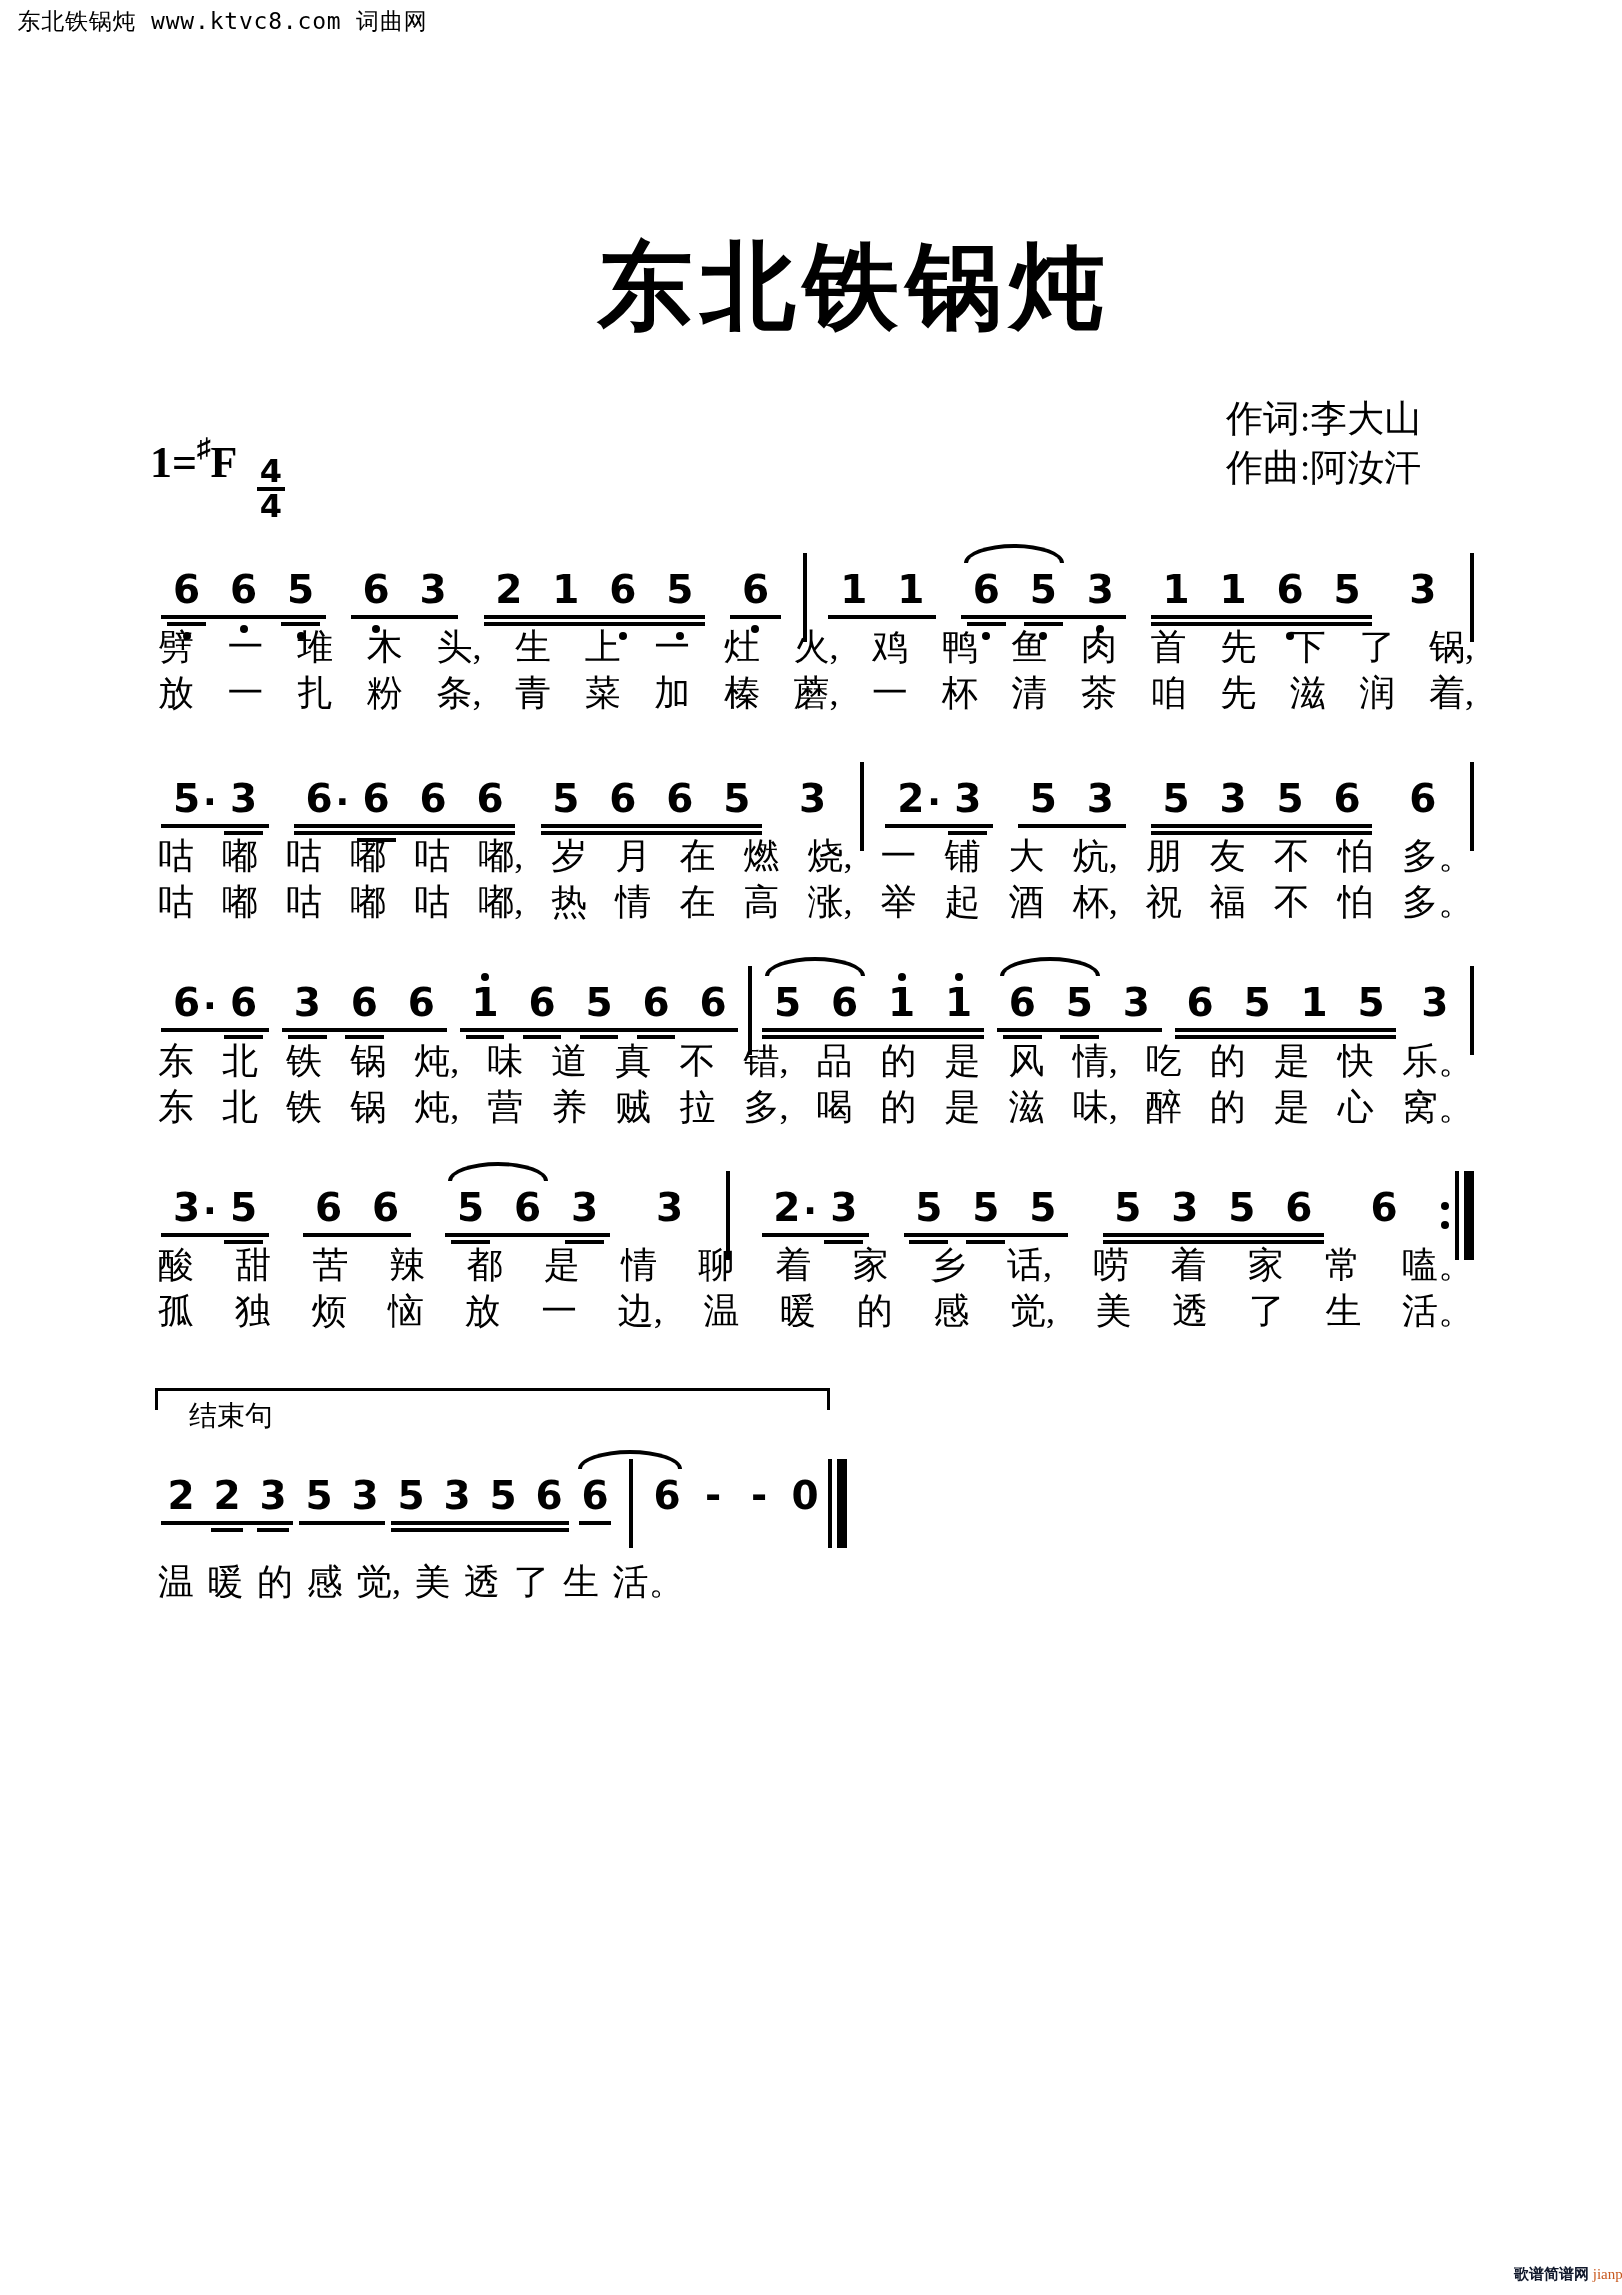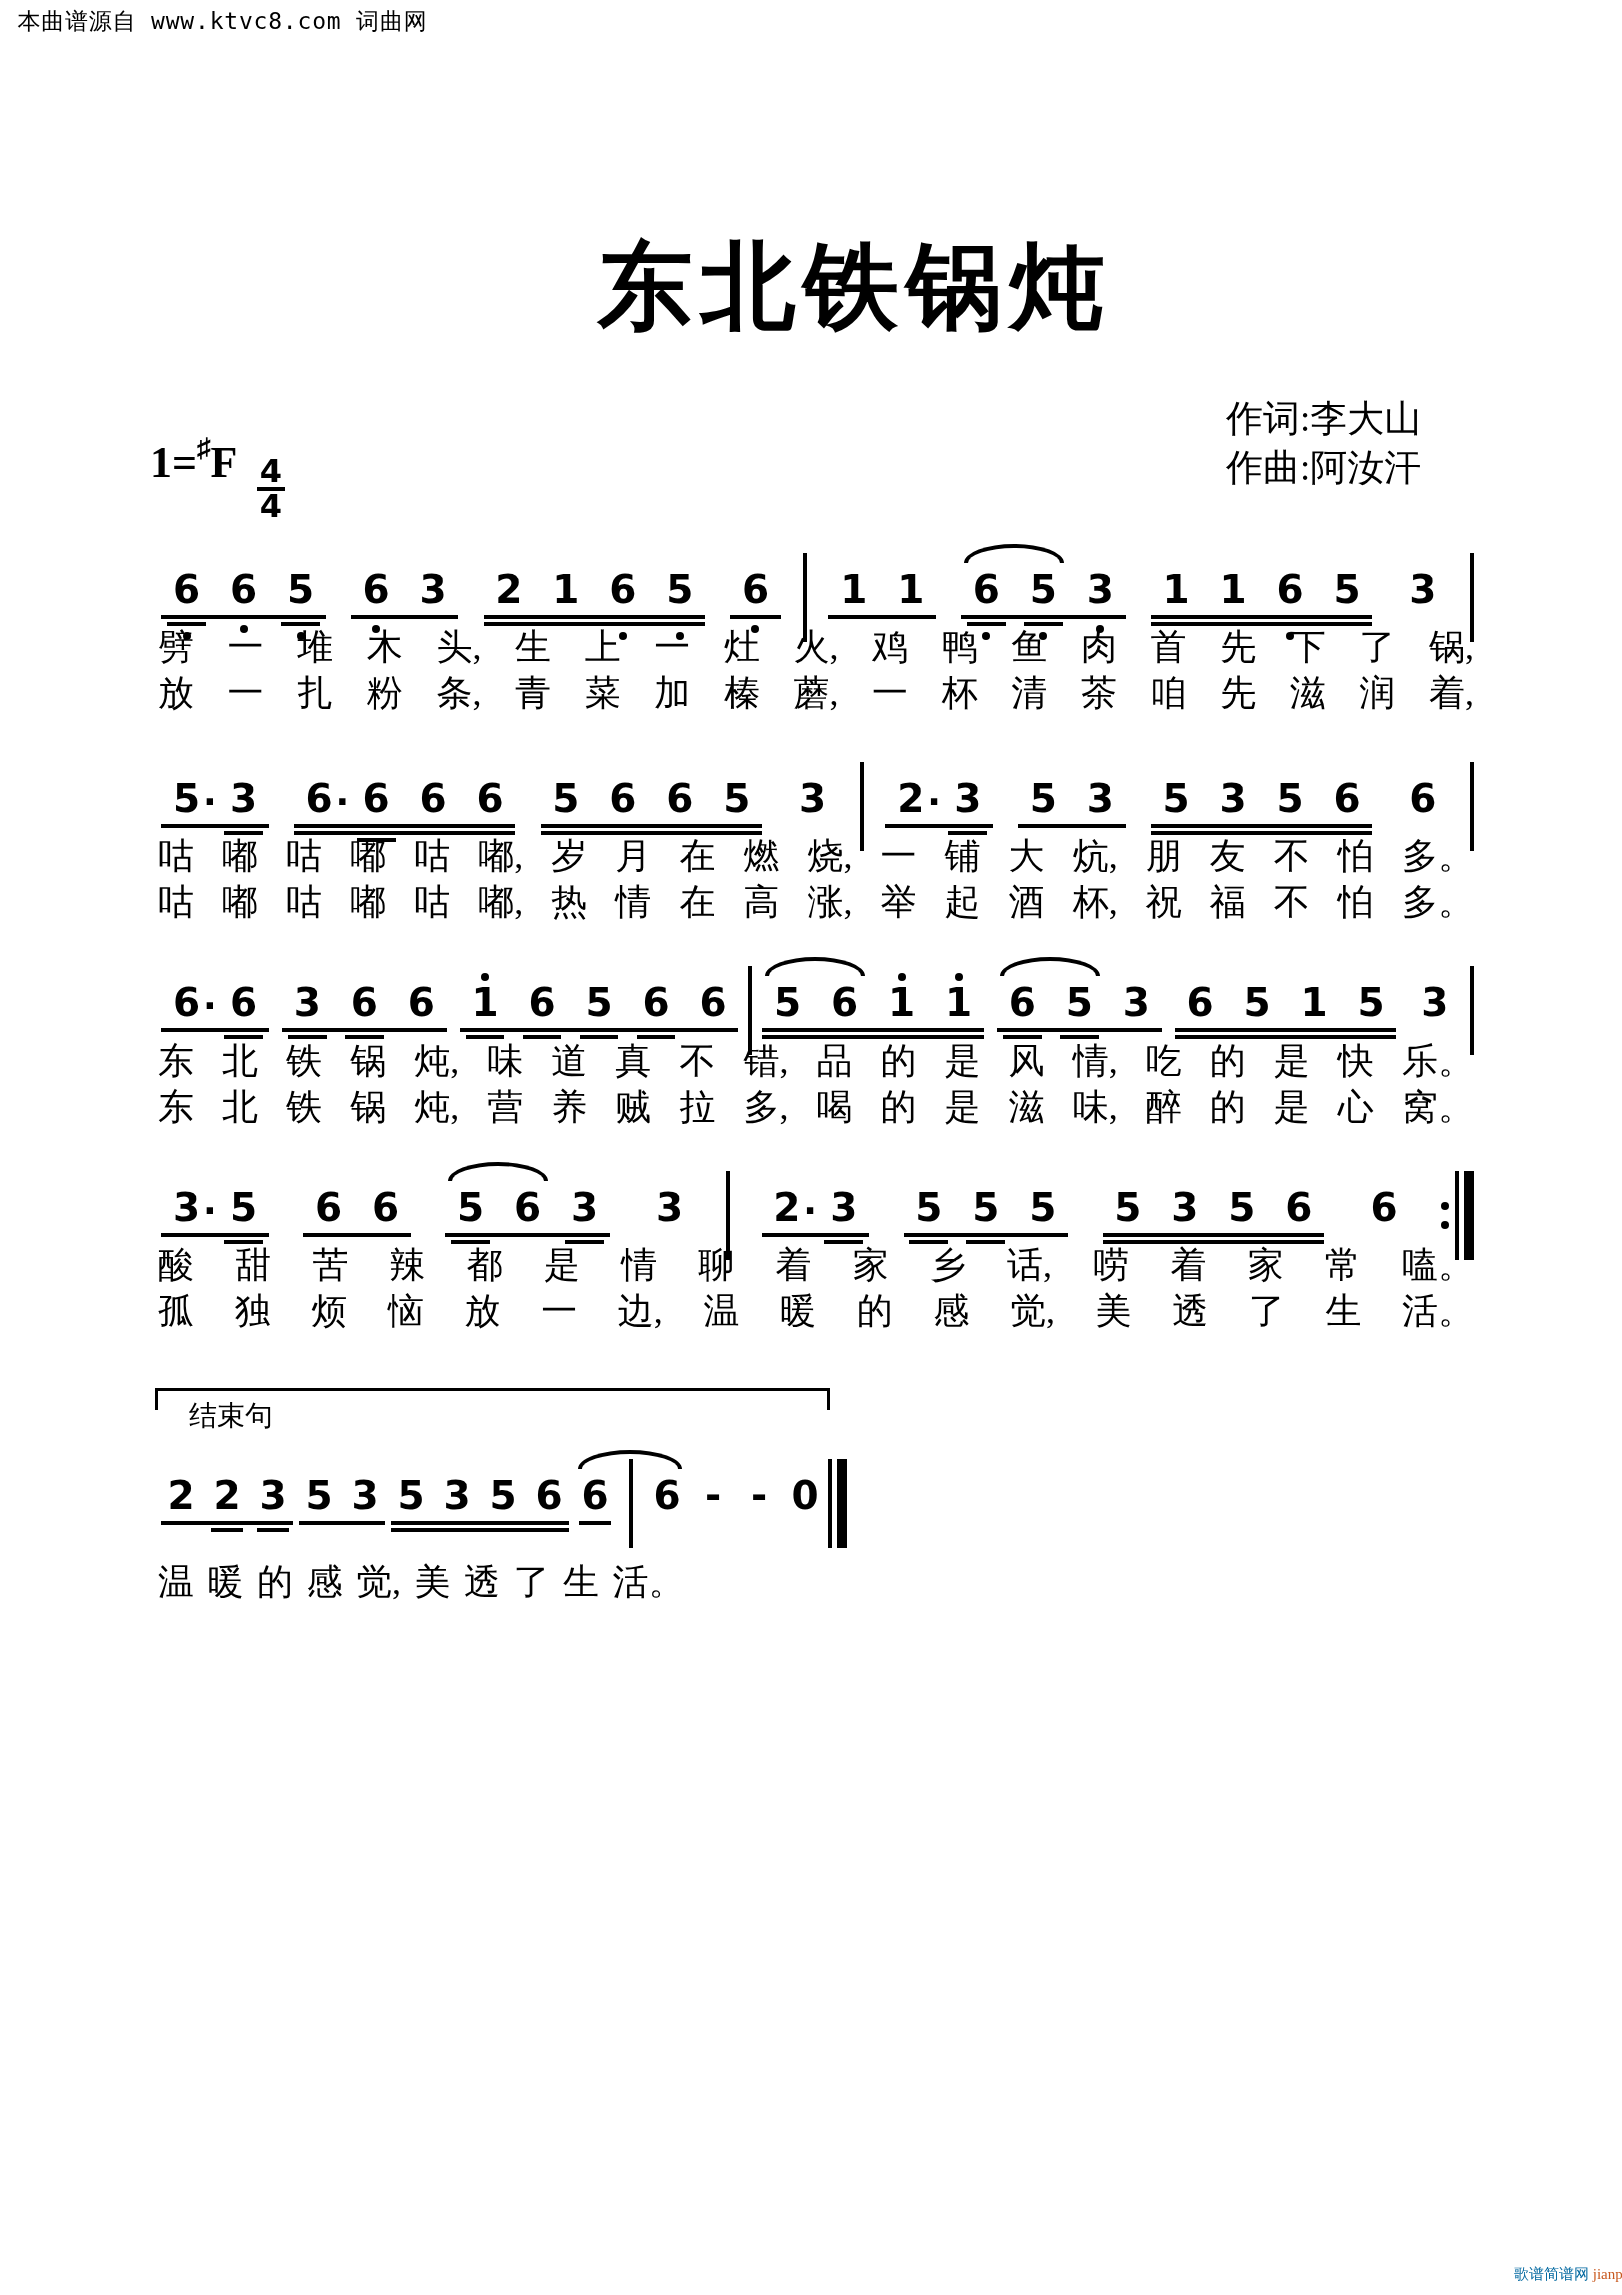--- a/index.html
+++ b/index.html
@@ -45,29 +45,29 @@
   .lyricline{position:absolute;left:158px;width:1316px;display:flex;
              justify-content:space-between;font-size:36px;line-height:40px;white-space:nowrap;}
   .lyricline.compact{width:auto;justify-content:flex-start;gap:13.5px;}
 
   .endbracket{position:absolute;left:155px;top:1388px;width:675px;height:22px;
               border-top:3.2px solid #000;border-left:3.2px solid #000;border-right:3.2px solid #000;
               box-sizing:border-box;}
   .endlabel{position:absolute;left:189px;top:1397px;font-size:28px;}
 
   .wm{position:absolute;left:1514px;top:2265px;font-size:15px;white-space:nowrap;}
-  .wm-site{color:#0369a1;}
+  .wm-site{color:#0f172a;font-weight:bold;}
   .wm-domain{color:#c8591f;}
 </style>
 </head>
 <body>
 
 <div id="page">
 
-  <div class="credit">本曲谱源自 www.ktvc8.com 词曲网</div>
+  <div class="credit">东北铁锅炖 www.ktvc8.com 词曲网</div>
 
   <h1 class="title">东北铁锅炖</h1>
 
   <div class="byline">
     <div>作词:李大山</div>
     <div>作曲:阿汝汗</div>
   </div>
 
   <div class="keysig">
     <span class="kmain">1=</span><sup class="ksharp">♯</sup><span class="kmain">F</span>

